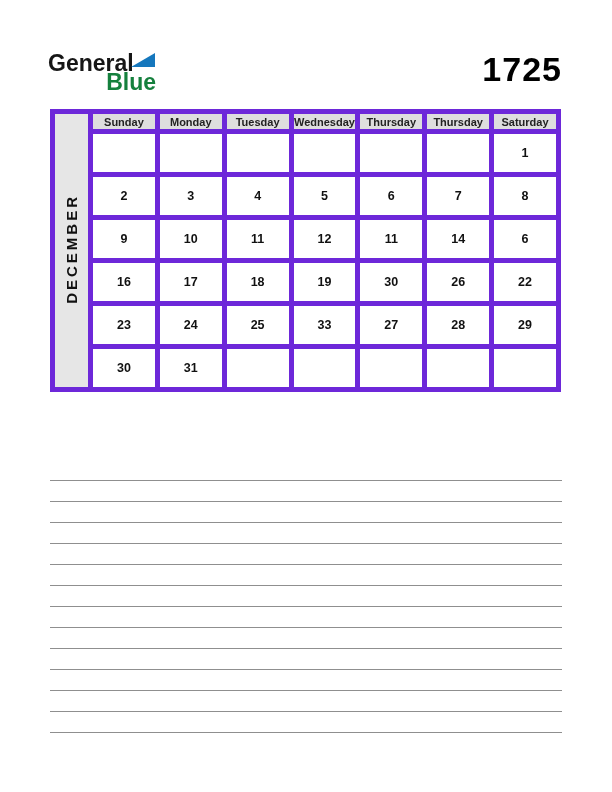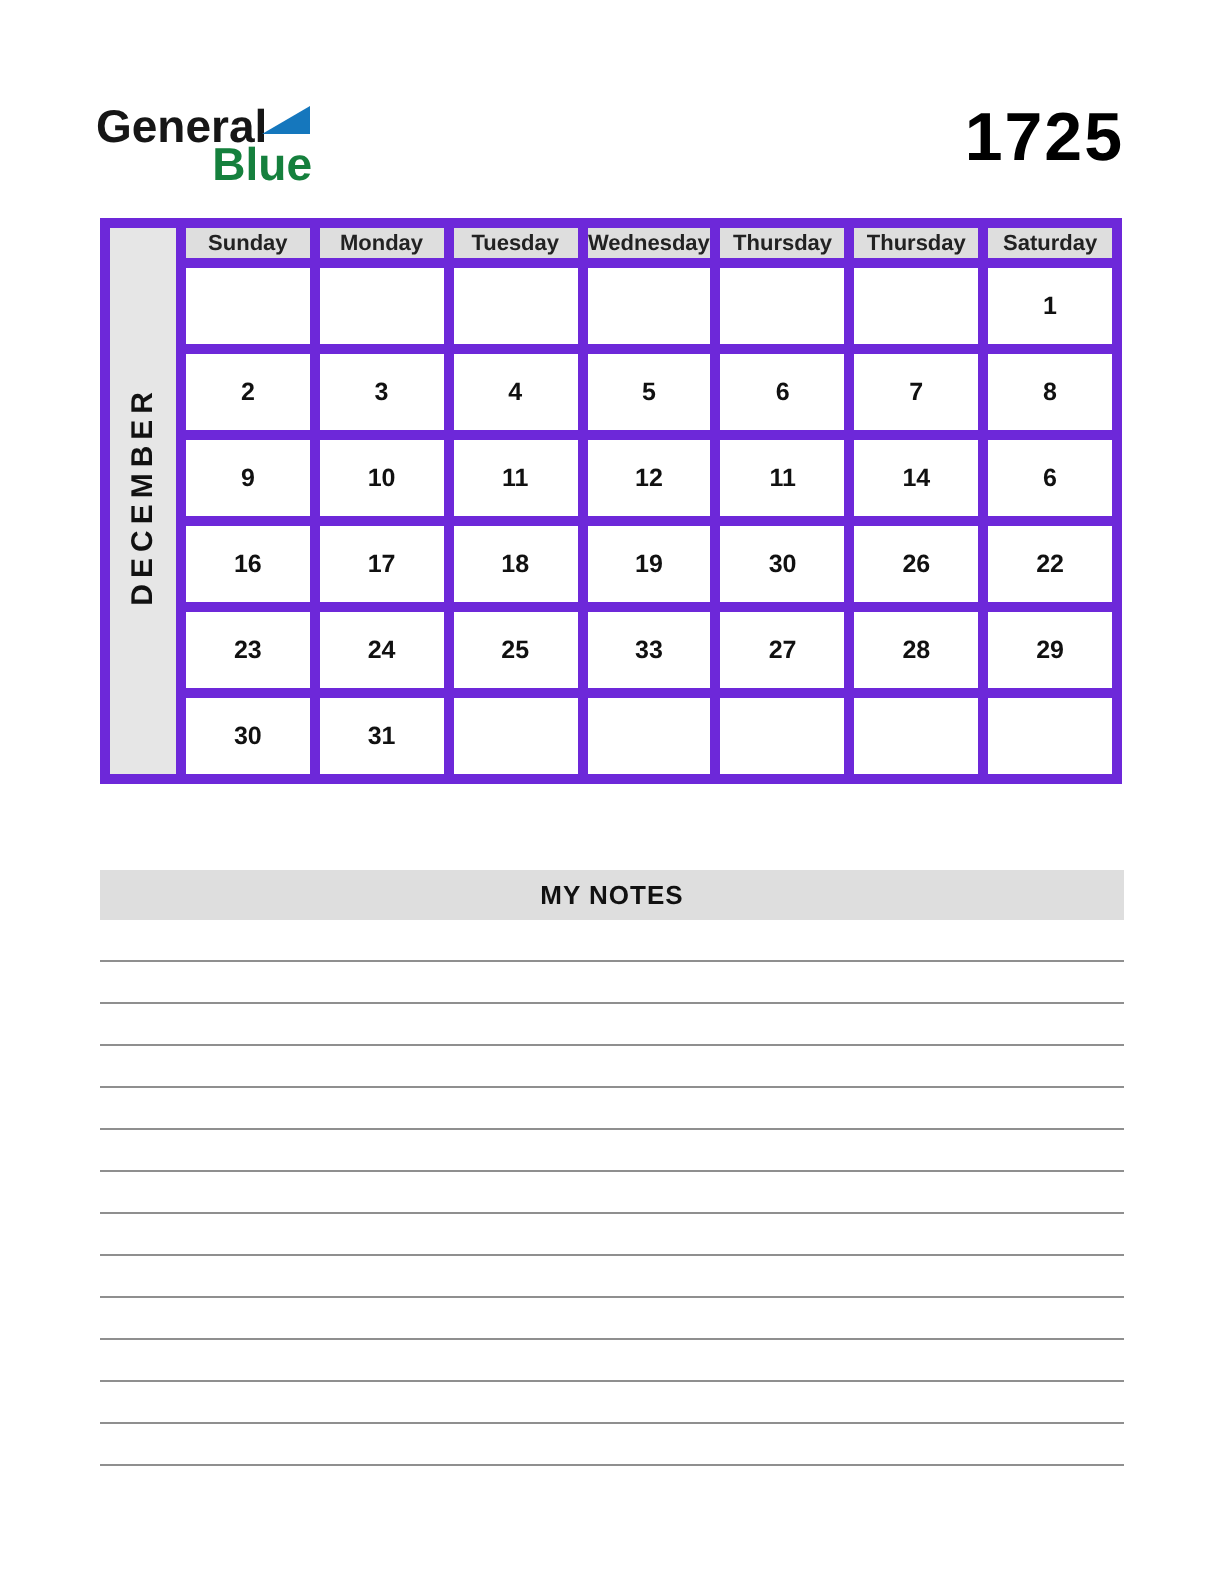--- a/index.html
+++ b/index.html
@@ -156,23 +156,20 @@
           <td class="day">31</td>
           <td class="day"></td>
           <td class="day"></td>
           <td class="day"></td>
           <td class="day"></td>
           <td class="day"></td>
         </tr>
       </tbody>
   </table>
 
-  <div class="notes-title">
-    <span>MY NOTES</span>
-  </div>
   <div class="notes-lines">
       <div class="note-line"></div>
       <div class="note-line"></div>
       <div class="note-line"></div>
       <div class="note-line"></div>
       <div class="note-line"></div>
       <div class="note-line"></div>
       <div class="note-line"></div>
       <div class="note-line"></div>
       <div class="note-line"></div>

